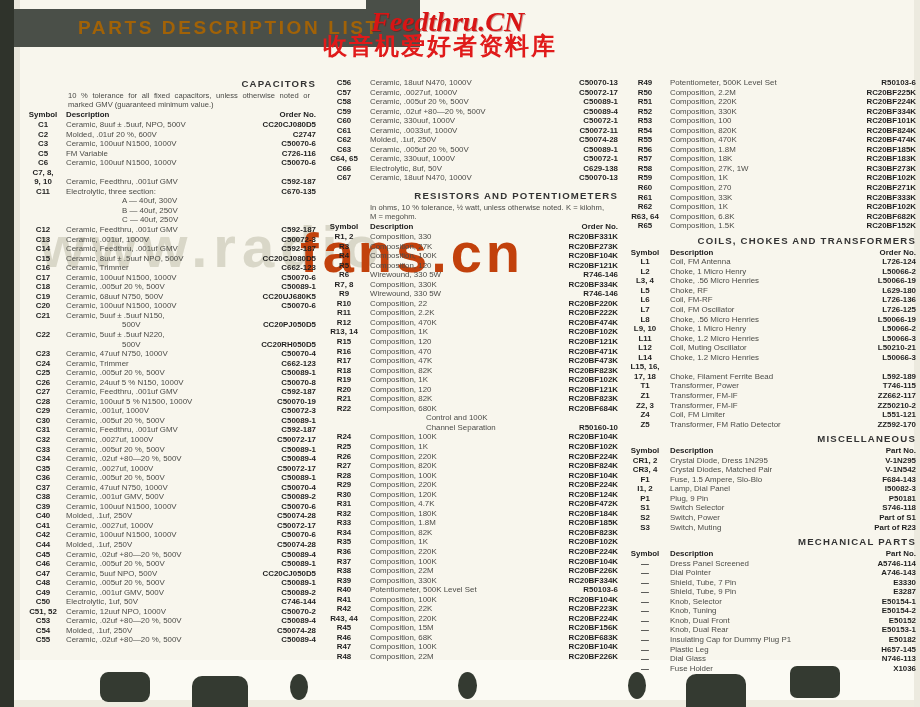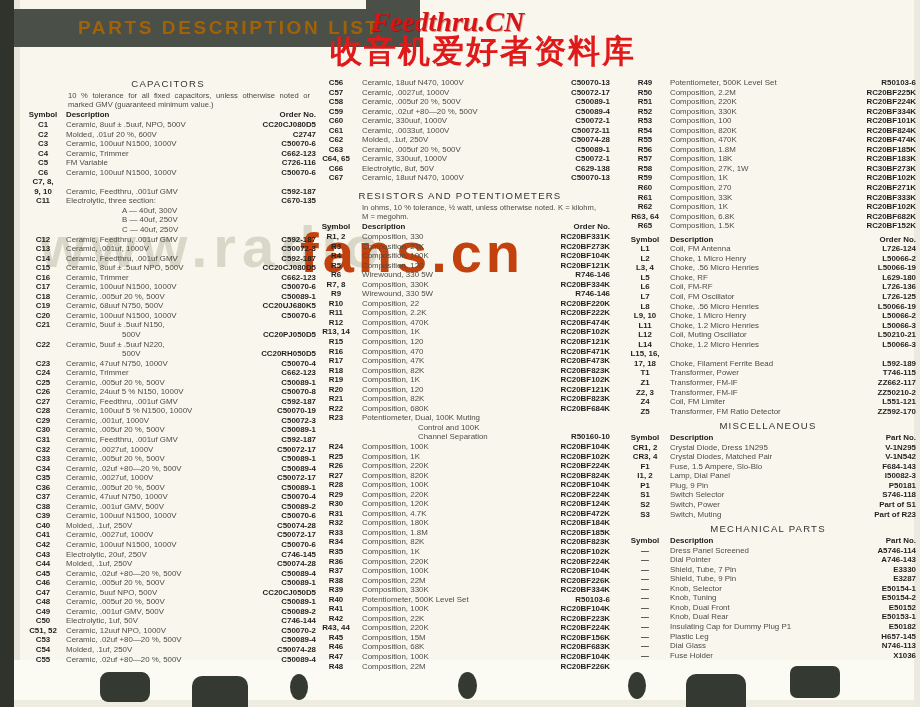--- a/index.html
+++ b/index.html
@@ -32,45 +32,45 @@
     white-space:nowrap;
   }
   .wm-en{
     position:absolute;left:371px;top:6px;
     font-family:"Liberation Serif", serif;
     font-style:italic;font-weight:bold;font-size:28px;
     color:#d81515;letter-spacing:0px;white-space:nowrap;
     text-shadow:1px 1px 0 rgba(120,0,0,.35);
   }
   .wm-cn{
-    position:absolute;left:330px;top:30px;
-    font-size:32px;font-weight:bold;color:#e01a1a;letter-spacing:2px;
+    position:absolute;left:323px;top:30px;
+    font-size:24px;font-weight:bold;color:#e01a1a;letter-spacing:2px;
     font-family:"DejaVu Sans", sans-serif;white-space:nowrap;
   }
   .wm-big{
     position:absolute;left:40px;top:213px;
     font-size:58px;color:#d9d7c8;font-weight:bold;letter-spacing:6px;
     font-family:"Liberation Sans", sans-serif;white-space:nowrap;
     z-index:0;
   }
   .wm-big2{
     position:absolute;left:300px;top:220px;
     font-size:56px;color:#c2410c;font-weight:bold;letter-spacing:4px;
     font-family:"Liberation Sans", sans-serif;white-space:nowrap;z-index:0;
   }
 
   
   .cols{position:absolute;left:20px;top:78px;width:896px;height:575px;z-index:2;}
   .col{position:absolute;top:0;}
   .col1{left:0px;width:296px;}
-  .col2{left:290px;width:300px;}
+  .col2{left:298px;width:300px;}
   .col3{left:600px;width:296px;}
 
   .sec-title{
-    text-align:center;font-weight:normal;font-size:9.6px;letter-spacing:1.2px;
+    text-align:right;font-weight:bold;font-size:9.6px;letter-spacing:1.2px;
     margin:0 0 2px 0;color:#333;
   }
   .sec-note{
     font-size:7.6px;line-height:9.2px;color:#4a4a46;
     margin:0 0 1px 0;padding:0 6px 0 48px;text-align:justify;
   }
   .sec-note.r{padding-left:52px;padding-right:14px;}
 
   table.pt{border-collapse:collapse;width:100%;table-layout:fixed;}
   table.pt td,table.pt th{
@@ -153,25 +153,20 @@
               <td class="sym">C2</td>
               <td class="desc">Molded, .01uf 20 %, 600V</td>
               <td class="ord">C2747</td>
             </tr>
             <tr>
               <td class="sym">C3</td>
               <td class="desc">Ceramic, 100uuf N1500, 1000V</td>
               <td class="ord">C50070-6</td>
             </tr>
             <tr>
-              <td class="sym">C4</td>
-              <td class="desc">Ceramic, Trimmer</td>
-              <td class="ord">C662-123</td>
-            </tr>
-            <tr>
               <td class="sym">C5</td>
               <td class="desc">FM Variable</td>
               <td class="ord">C726-116</td>
             </tr>
             <tr>
               <td class="sym">C6</td>
               <td class="desc">Ceramic, 100uuf N1500, 1000V</td>
               <td class="ord">C50070-6</td>
             </tr>
             <tr>
@@ -361,25 +356,20 @@
             </tr>
             <tr>
               <td class="sym">C41</td>
               <td class="desc">Ceramic, .0027uf, 1000V</td>
               <td class="ord">C50072-17</td>
             </tr>
             <tr>
               <td class="sym">C42</td>
               <td class="desc">Ceramic, 100uuf N1500, 1000V</td>
               <td class="ord">C50070-6</td>
-            </tr>
-            <tr>
-              <td class="sym">C43</td>
-              <td class="desc">Electrolytic, 20uf, 250V</td>
-              <td class="ord">C746-145</td>
             </tr>
             <tr>
               <td class="sym">C44</td>
               <td class="desc">Molded, .1uf, 250V</td>
               <td class="ord">C50074-28</td>
             </tr>
             <tr>
               <td class="sym">C45</td>
               <td class="desc">Ceramic, .02uf +80—20 %, 500V</td>
               <td class="ord">C50089-4</td>
@@ -604,25 +594,20 @@
               <td class="sym">R21</td>
               <td class="desc">Composition, 82K</td>
               <td class="ord">RC20BF823K</td>
             </tr>
             <tr>
               <td class="sym">R22</td>
               <td class="desc">Composition, 680K</td>
               <td class="ord">RC20BF684K</td>
             </tr>
             <tr>
-              <td class="sym">R23</td>
-              <td class="desc">Potentiometer, Dual, 100K Muting</td>
-              <td class="ord"></td>
-            </tr>
-            <tr>
               <td class="sym"></td>
               <td class="desc ind2">Control and 100K</td>
               <td class="ord"></td>
             </tr>
             <tr>
               <td class="sym"></td>
               <td class="desc ind2">Channel Separation</td>
               <td class="ord">R50160-10</td>
             </tr>
             <tr>
@@ -833,20 +818,21 @@
               <td class="ord">RC20BF682K</td>
             </tr>
             <tr>
               <td class="sym">R65</td>
               <td class="desc">Composition, 1.5K</td>
               <td class="ord">RC20BF152K</td>
             </tr>
           </tbody>
       </table>
       <div class="spacer-sm"></div>
+      <div class="sec-title">COILS, CHOKES AND TRANSFORMERS</div>
       <table class="pt">
         <colgroup>
             <col class="c-sym">
             <col class="c-desc">
             <col class="c-ord">
           </colgroup>
         <thead>
             <tr>
           <th class="h-sym">Symbol</th>
           <th class="h-desc">Description</th>

